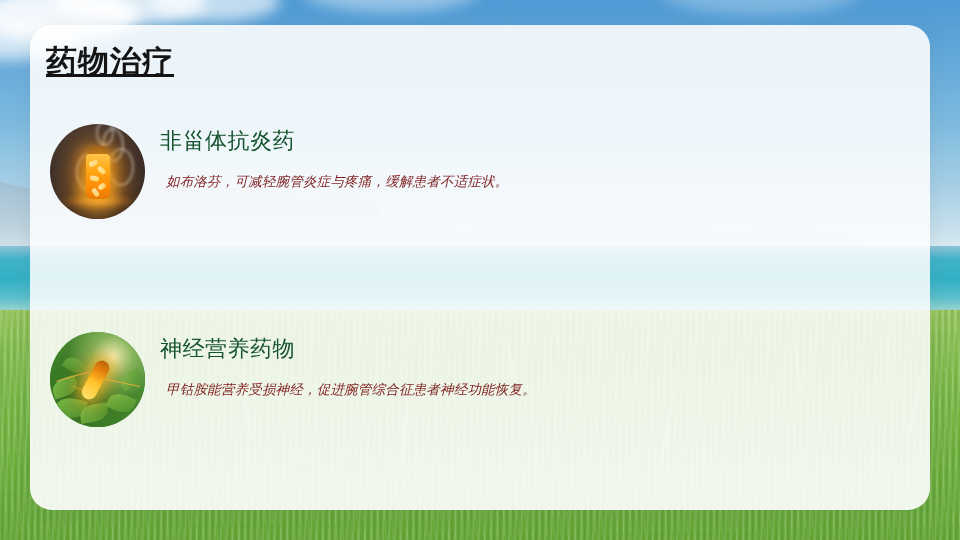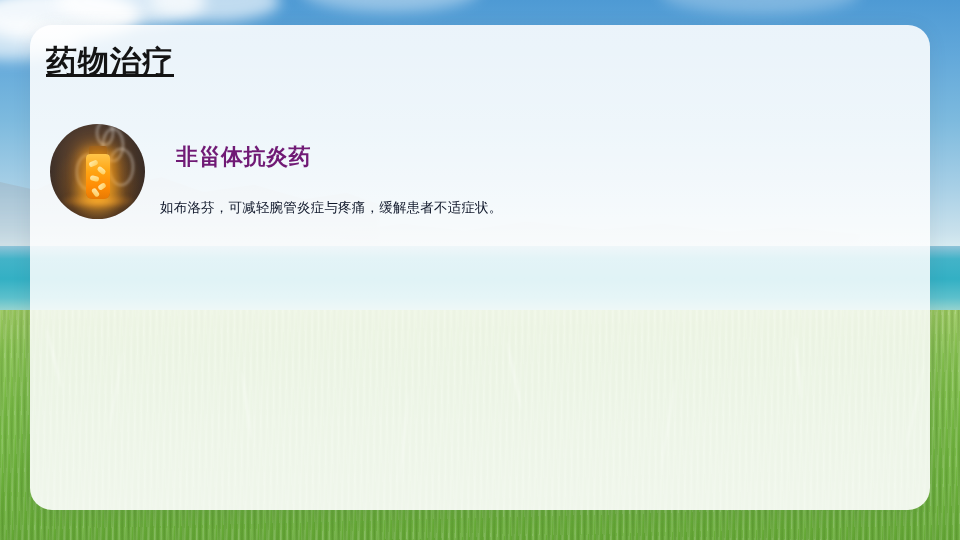--- a/index.html
+++ b/index.html
@@ -253,35 +253,36 @@
   }
 
   .item-text {
     position: absolute;
     left: 110px;
     top: 0;
     right: 0;
   }
   .item-title {
     font-size: 22px;
-    font-weight: bold;
-    color: #701a75;
+    font-weight: normal;
+    color: #14532d;
     line-height: 1.25;
     letter-spacing: 0.5px;
-    margin: 16px;
+    margin: 0;
     padding-top: 3px;
   }
   .item-desc {
     font-size: 13.5px;
     font-weight: normal;
-    color: #0f172a;
+    color: #7f1d1d;
     line-height: 1.55;
     letter-spacing: 0.2px;
-    margin: 0;
+    margin: 6px;
     padding-top: 11px;
+    font-style: italic;
   }
 </style>
 </head>
 <body>
 
 <div class="slide">
 
   <div class="bg">
     <div class="bg-sky"></div>
 
@@ -330,14 +331,34 @@
           <div class="bottle-pill" style="left:5px;  top:36px; width:9px; height:5px; transform:rotate(55deg);"></div>
         </div>
       </div>
     </div>
     <div class="item-text">
       <div class="item-title">非甾体抗炎药</div>
       <div class="item-desc">如布洛芬，可减轻腕管炎症与疼痛，缓解患者不适症状。</div>
     </div>
   </div>
 
+  <div class="item item-2">
+    <div class="item-thumb">
+      <div class="thumb-leaf">
+        <div class="leaf" style="left:2px;  top:46px; width:26px; height:18px; transform:rotate(-18deg);"></div>
+        <div class="leaf" style="left:6px;  top:66px; width:30px; height:20px; transform:rotate(14deg);"></div>
+        <div class="leaf" style="left:30px; top:72px; width:28px; height:18px; transform:rotate(-8deg);"></div>
+        <div class="leaf" style="left:58px; top:62px; width:26px; height:18px; transform:rotate(24deg);"></div>
+        <div class="leaf" style="left:70px; top:40px; width:22px; height:15px; transform:rotate(-30deg); opacity:0.7;"></div>
+        <div class="leaf" style="left:14px; top:26px; width:20px; height:14px; transform:rotate(34deg); opacity:0.65;"></div>
+        <div class="spark-line" style="left:6px;  top:44px; width:34px; transform:rotate(-16deg);"></div>
+        <div class="spark-line" style="left:52px; top:50px; width:38px; transform:rotate(12deg);"></div>
+        <div class="spark-line" style="left:20px; top:58px; width:26px; transform:rotate(22deg); opacity:0.6;"></div>
+        <div class="capsule"></div>
+      </div>
+    </div>
+    <div class="item-text">
+      <div class="item-title">神经营养药物</div>
+      <div class="item-desc">甲钴胺能营养受损神经，促进腕管综合征患者神经功能恢复。</div>
+    </div>
+  </div>
 
 </div>
 
 </body></html>

